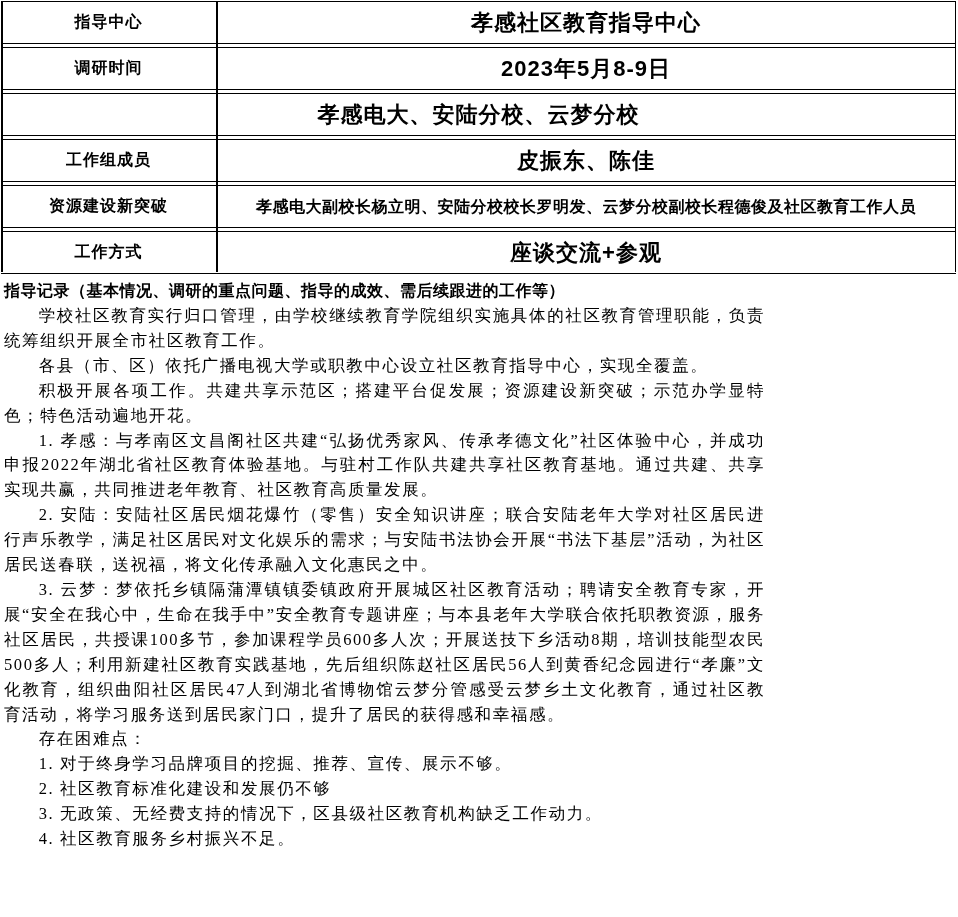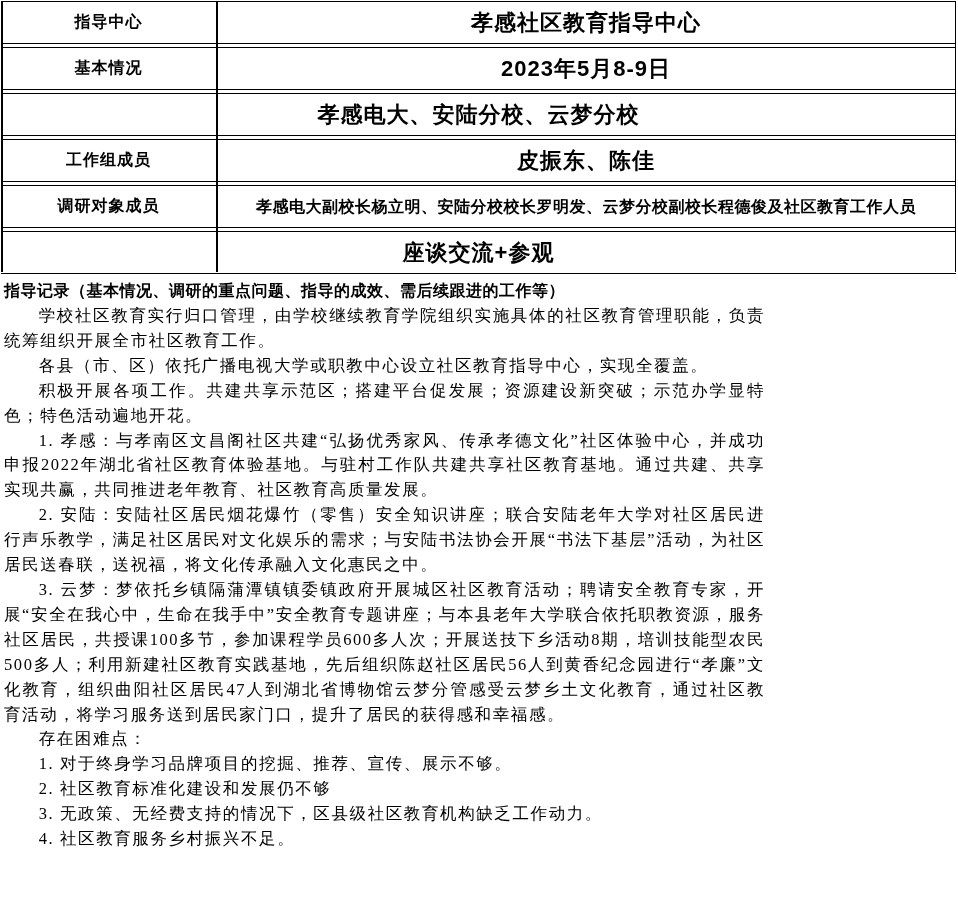--- a/index.html
+++ b/index.html
@@ -108,39 +108,40 @@
     <div class="vline vline-left"></div>
     <div class="vline vline-mid"></div>
     <div class="vline vline-right"></div>
 
     <div class="t-row">
       <div class="t-label">指导中心</div>
       <div class="t-value">孝感社区教育指导中心</div>
     </div>
 
     <div class="t-row">
-      <div class="t-label">基本情况</div>
+      <div class="t-label">调研时间</div>
       <div class="t-value">2023年5月8-9日</div>
     </div>
 
     <div class="t-row">
       <div class="t-value">孝感电大、安陆分校、云梦分校</div>
     </div>
 
     <div class="t-row">
       <div class="t-label">工作组成员</div>
       <div class="t-value">皮振东、陈佳</div>
     </div>
 
     <div class="t-row small-value">
-      <div class="t-label">调研对象成员</div>
+      <div class="t-label">资源建设新突破</div>
       <div class="t-value">孝感电大副校长杨立明、安陆分校校长罗明发、云梦分校副校长程德俊及社区教育工作人员</div>
     </div>
 
     <div class="t-row">
+      <div class="t-label">工作方式</div>
       <div class="t-value">座谈交流+参观</div>
     </div>
   </div>
 
   <div class="record">
     <div class="record-heading">指导记录（基本情况、调研的重点问题、指导的成效、需后续跟进的工作等）</div>
     <div class="record-body">
       <p>学校社区教育实行归口管理，由学校继续教育学院组织实施具体的社区教育管理职能，负责统筹组织开展全市社区教育工作。</p>
       <p>各县（市、区）依托广播电视大学或职教中心设立社区教育指导中心，实现全覆盖。</p>
       <p>积极开展各项工作。共建共享示范区；搭建平台促发展；资源建设新突破；示范办学显特色；特色活动遍地开花。</p>

